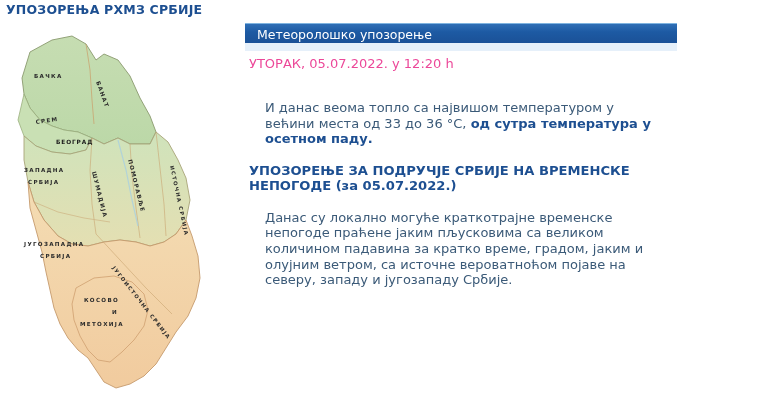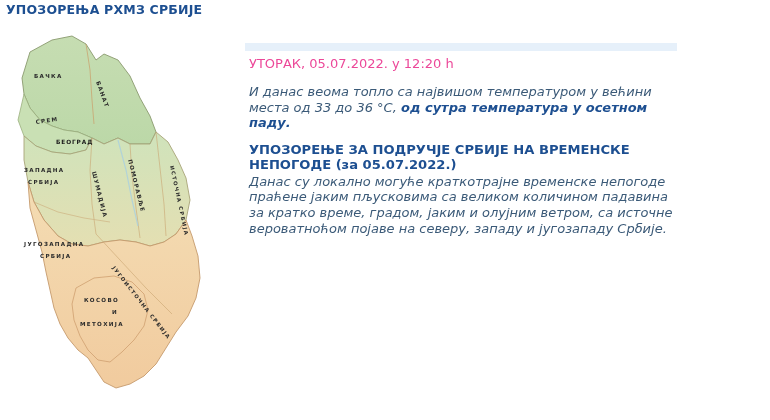--- a/index.html
+++ b/index.html
@@ -114,22 +114,21 @@
     font-size: 13.1px;
     font-weight: bold;
     color: #1d4f91;
     line-height: 1.16;
     margin: 0 0 1px 0;
   }
   .alert-body {
     font-size: 13px;
     color: #3b5a78;
     line-height: 1.21;
-    margin: 0;
-    font-style: italic;
+    margin: 16px;
   }
   .alert-body b {
     color: #1d4f91;
     font-weight: bold;
   }
 </style>
 </head>
 <body>
 
 <div id="page-title">УПОЗОРЕЊА РХМЗ СРБИЈЕ</div>
@@ -221,20 +220,23 @@
     <text class="map-label-sm" x="112" y="248" transform="rotate(52 112 248)">ЈУГОИСТОЧНА СРБИЈА</text>
 
     <text class="map-label" x="84" y="282">КОСОВО</text>
     <text class="map-label" x="112" y="294">И</text>
     <text class="map-label" x="80" y="306">МЕТОХИЈА</text>
   </svg>
 </div>
 
 <div id="content-panel">
 
+  <div id="meteo-header-bar">
+    <div id="meteo-header-title">Метеоролошко упозорење</div>
+  </div>
   <div id="meteo-header-underband"></div>
 
   <div id="datetime-line">УТОРАК, 05.07.2022. у 12:20 h</div>
 
   <div id="alerts">
 
     <div class="alert-block">
       <p class="alert-body"><span>И данас веома топло са највишом температуром у већини места од 33 до 36 °C, </span><b>од сутра температура у осетном паду.</b></p>
     </div>
 

